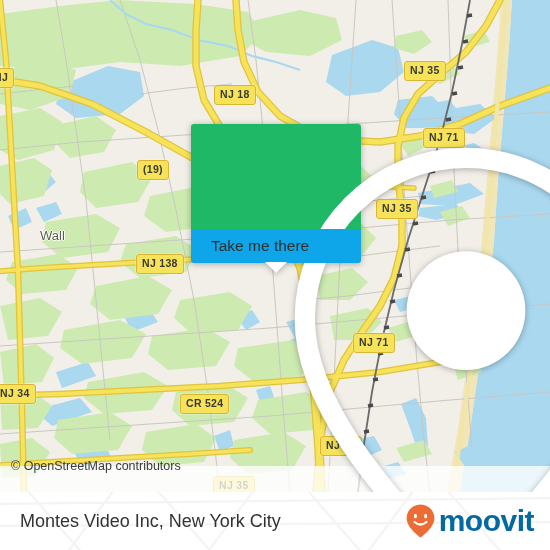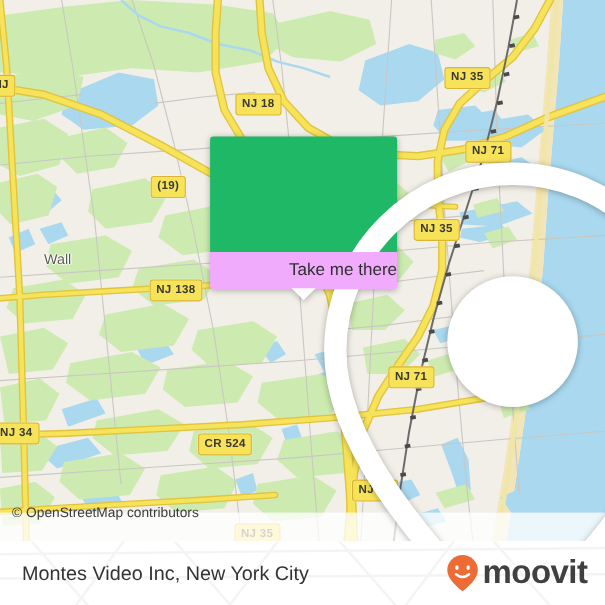--- a/index.html
+++ b/index.html
@@ -65,25 +65,26 @@
     overflow:visible;
     filter:drop-shadow(0 1px 3px rgba(0,0,0,.30));
   }
   .popup-green {
     background:#1fb866;
     height:105px;
     border-radius:3px 3px 0 0;
     display:flex; align-items:center; justify-content:center;
   }
   .popup-white {
-    background:#f0abfc;
+    background:#0ea5e9;
     height:34px;
     border-radius:0 0 3px 3px;
-    display:flex; align-items:center; justify-content:flex-end;
+    display:flex; align-items:center; justify-content:flex-start;
     position:relative;
+    padding-left:20px;
   }
   .popup-label {
     font-size:15.5px;
     color:#2f2f2f;
   }
   .popup-tail {
     position:absolute;
     left:50%; bottom:-10px; transform:translateX(-50%);
     width:0; height:0;
     border-left:11px solid transparent;
@@ -105,21 +106,21 @@
     font-size:18px;
     color:#333333;
     white-space:nowrap;
     z-index:2;
   }
   .bb-logo {
     position:absolute; right:16px; top:50%; transform:translateY(-50%);
     display:flex; align-items:center; z-index:2;
   }
   .bb-logo-text {
-    font-size:30px; font-weight:bold; color:#404040;
+    font-size:30px; font-weight:bold; color:#0369a1;
     letter-spacing:-0.5px; line-height:1; margin-left:1px;
   }
 </style>
 </head>
 <body>
 
 <div id="root">
 
   <div class="map">
 

